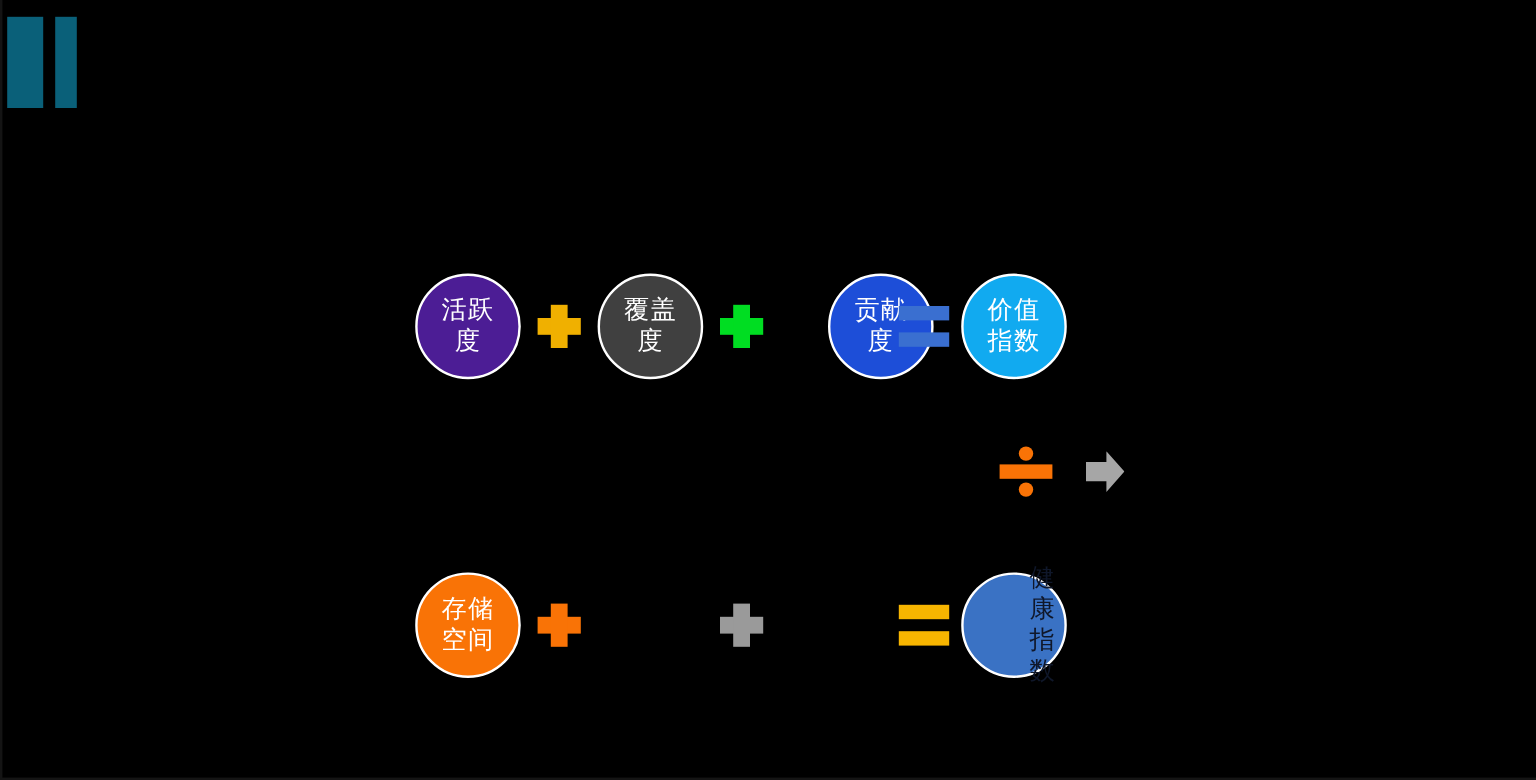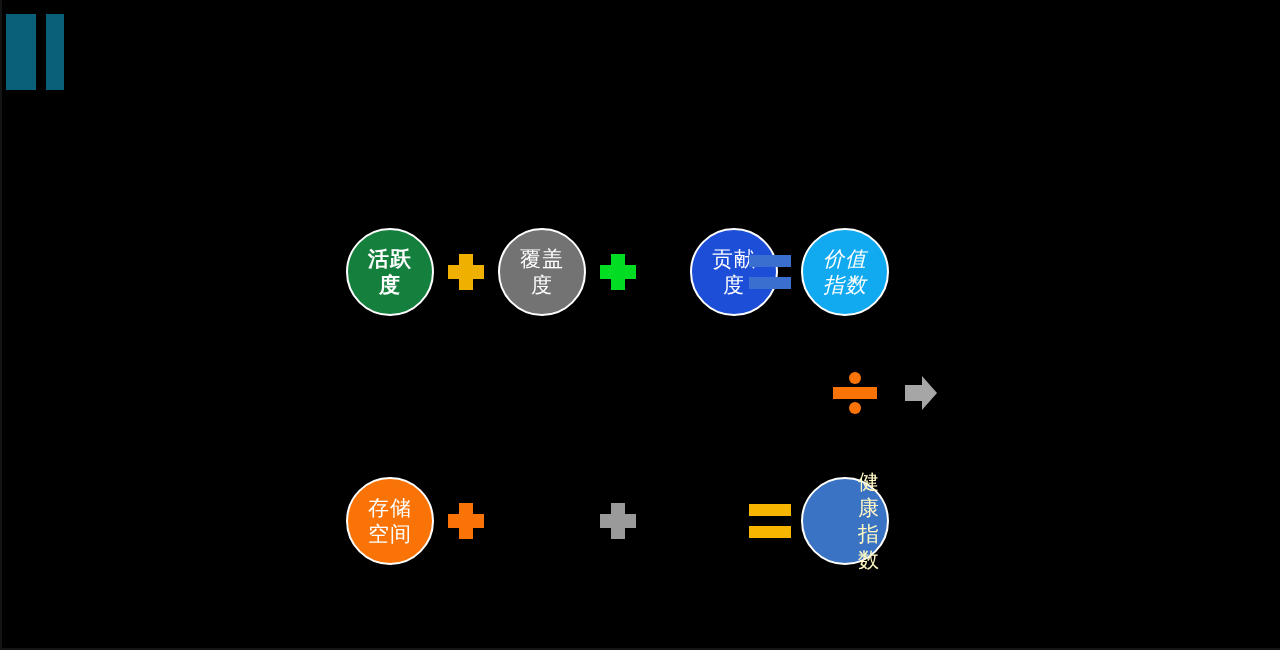--- a/index.html
+++ b/index.html
@@ -118,33 +118,33 @@
 </head>
 <body style="background: rgb(0, 0, 0);">
 
 <div id="title-bar">
   <div class="title-accent" id="title-accent-wide" style="background: rgb(10, 96, 121);"></div>
   <div class="title-accent" id="title-accent-thin" style="background: rgb(10, 96, 121);"></div>
 </div>
 
 <div id="diagram">
     <div style="position: absolute; left: 0px; top: 0px; width: 100%; height: 100%;">
-      <div class="node node-small" style="left: 344px; top: 124px; width: 88px; height: 88px; background: #15803d; font-weight: bold;">
+      <div class="node node-small" style="left: 344px; top: 124px; width: 88px; height: 88px; background: #4c1d95;">
         <div class="node-label" style="color: rgb(255, 255, 255);">活跃
 度</div>
       </div>
-      <div class="node node-small" style="left: 496px; top: 124px; width: 88px; height: 88px; background: #737373;">
+      <div class="node node-small" style="left: 496px; top: 124px; width: 88px; height: 88px; background: #404040;">
         <div class="node-label" style="color: rgb(255, 255, 255);">覆盖
 度</div>
       </div>
       <div class="node node-small" style="left: 688px; top: 124px; width: 88px; height: 88px; background: #1d4ed8;">
         <div class="node-label" style="color: rgb(255, 255, 255);">贡献
 度</div>
       </div>
-      <div class="node node-small" style="left: 799px; top: 124px; width: 88px; height: 88px; background: rgb(17, 170, 240); font-style: italic;">
+      <div class="node node-small" style="left: 799px; top: 124px; width: 88px; height: 88px; background: rgb(17, 170, 240);">
         <div class="node-label" style="color: rgb(255, 255, 255);">价值
 指数</div>
       </div>
       <div class="op op-plus" style="left: 446px; top: 150px;">
         <div class="bar-h" style="background: rgb(240, 176, 0);"></div>
         <div class="bar-v" style="background: rgb(240, 176, 0);"></div>
       </div>
       <div class="op op-plus" style="left: 598px; top: 150px;">
         <div class="bar-h" style="background: rgb(0, 221, 34);"></div>
         <div class="bar-v" style="background: rgb(0, 221, 34);"></div>
@@ -153,21 +153,21 @@
         <div class="eq-bar top" style="background: rgb(58, 111, 208);"></div>
         <div class="eq-bar bottom" style="background: rgb(58, 111, 208);"></div>
       </div>
     </div>
     <div style="position: absolute; left: 0px; top: 0px; width: 100%; height: 100%;">
       <div class="node node-small" style="left: 344px; top: 373px; width: 88px; height: 88px; background: rgb(249, 115, 6);">
         <div class="node-label" style="color: rgb(255, 255, 255);">存储
 空间</div>
       </div>
       <div class="node node-small" style="left: 799px; top: 373px; width: 88px; height: 88px; background: rgb(58, 114, 196);">
-        <div class="node-label" style="color: #fef9c3; margin-left: 48px;">健康
+        <div class="node-label" style="color: #0f172a; margin-left: 48px;">健康
 指数</div>
       </div>
       <div class="op op-plus" style="left: 446px; top: 399px;">
         <div class="bar-h" style="background: rgb(249, 115, 6);"></div>
         <div class="bar-v" style="background: rgb(249, 115, 6);"></div>
       </div>
       <div class="op op-plus" style="left: 598px; top: 399px;">
         <div class="bar-h" style="background: rgb(154, 154, 154);"></div>
         <div class="bar-v" style="background: rgb(154, 154, 154);"></div>
       </div>

